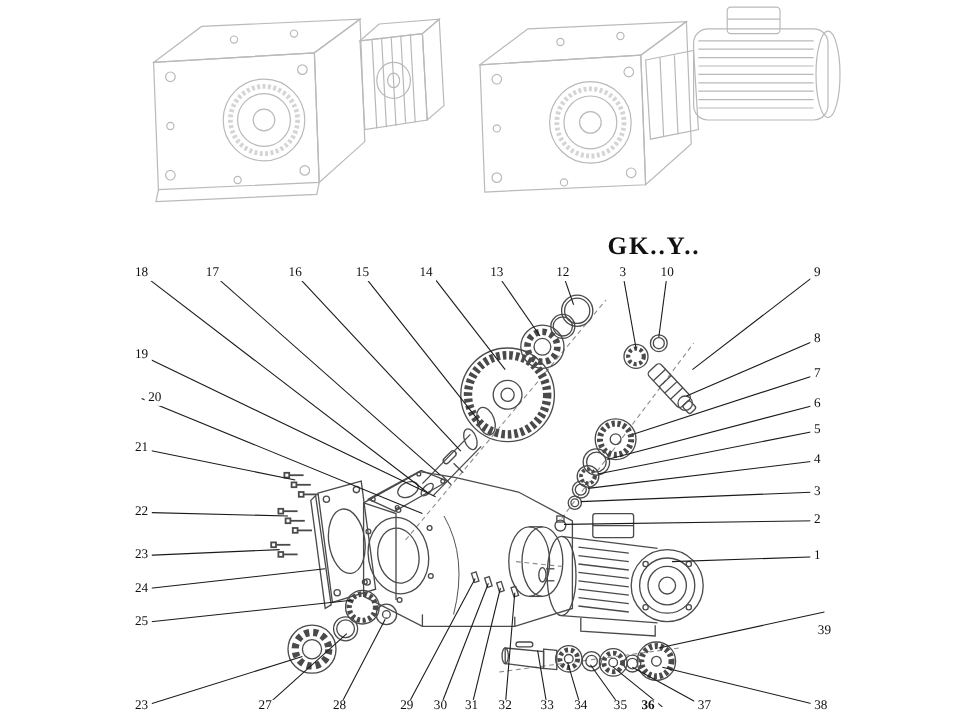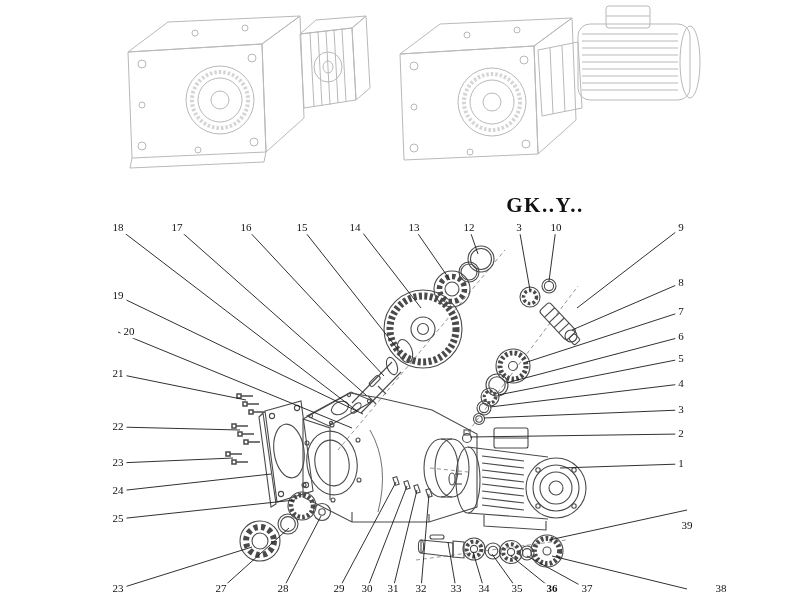--- a/index.html
+++ b/index.html
@@ -409,17 +409,17 @@
       <div class="callout" style="left: 118px; top: 589px;">23</div>
       <div class="callout" style="left: 221px; top: 589px;">27</div>
       <div class="callout" style="left: 283px; top: 589px;">28</div>
       <div class="callout" style="left: 339px; top: 589px;">29</div>
       <div class="callout" style="left: 367px; top: 589px;">30</div>
       <div class="callout" style="left: 393px; top: 589px;">31</div>
       <div class="callout" style="left: 421px; top: 589px;">32</div>
       <div class="callout" style="left: 456px; top: 589px;">33</div>
       <div class="callout" style="left: 484px; top: 589px;">34</div>
       <div class="callout" style="left: 517px; top: 589px;">35</div>
-      <div class="callout" style="left: 552px; top: 589px; font-weight: bold;">36</div>
+      <div class="callout" style="left: 540px; top: 589px; font-weight: bold;">36</div>
       <div class="callout" style="left: 587px; top: 589px;">37</div>
-      <div class="callout" style="left: 721px; top: 589px;">38</div>
+      <div class="callout" style="left: 684px; top: 589px;">38</div>
     </div>
 </div>
 
 </body></html>

